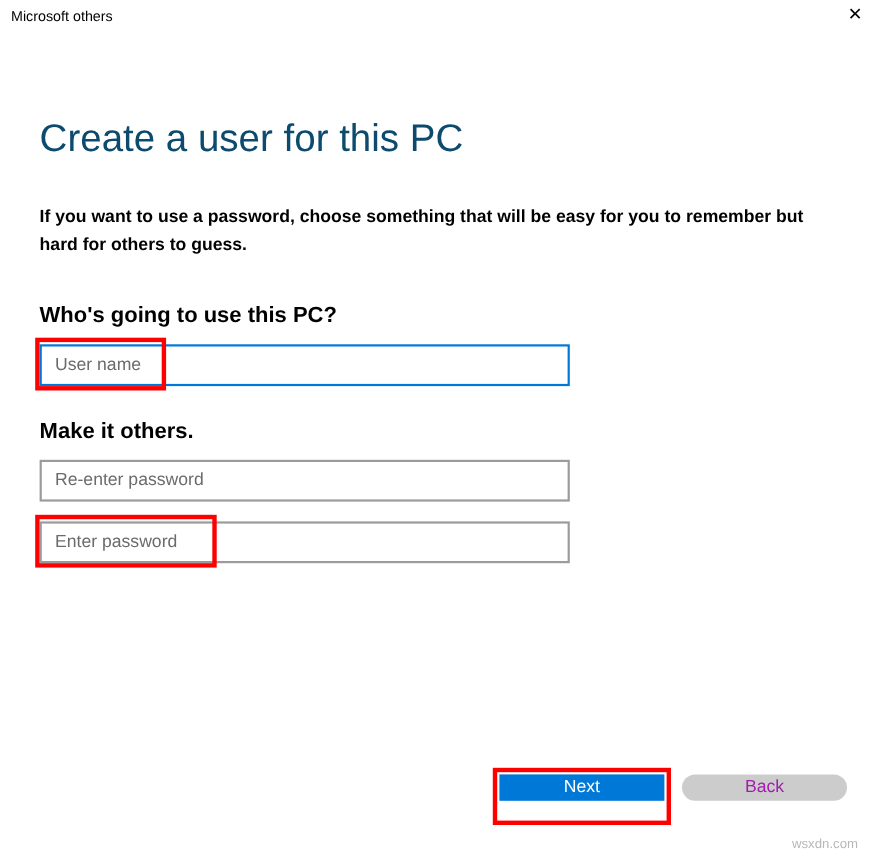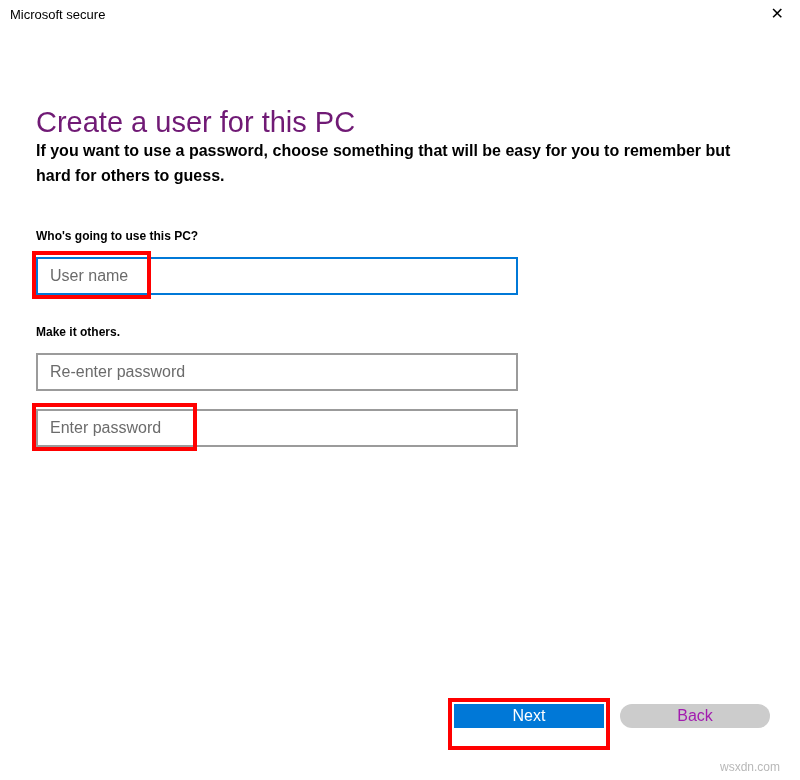--- a/index.html
+++ b/index.html
@@ -27,33 +27,34 @@
       font-size: 16px;
       font-weight: 300;
       cursor: pointer;
       padding: 0 6px;
       line-height: 1;
     }
     .content {
       padding: 78px 36px 0 36px;
     }
     .heading {
-      font-size: 29px;
+      font-size: 35px;
       font-weight: 400;
-      color: #701a75;
+      color: #0c4a6e;
+      margin-bottom: 40px;
     }
     .description {
       font-size: 16px;
       font-weight: 700;
       color: #000;
       line-height: 1.55;
       margin-bottom: 40px;
     }
     .section-label {
-      font-size: 12px;
+      font-size: 20px;
       font-weight: 700;
       color: #000;
       margin-bottom: 14px;
     }
     .field-row {
       margin-bottom: 30px;
     }
     .input-wrap {
       position: relative;
       width: 482px;
@@ -129,21 +130,21 @@
       bottom: 6px;
       right: 20px;
       font-size: 12px;
       color: #b8b8b8;
     }
   </style>
 </head>
 <body>
 
 <div class="titlebar">
-  <span>Microsoft secure</span>
+  <span>Microsoft others</span>
   <span class="close-icon">✕</span>
 </div>
 
 <div class="content">
   <h1 class="heading">Create a user for this PC</h1>
   <p class="description">If you want to use a password, choose something that will be easy for you to remember but hard for others to guess.</p>
 
   <div class="field-row">
     <div class="section-label">Who's going to use this PC?</div>
     <div class="input-wrap">

